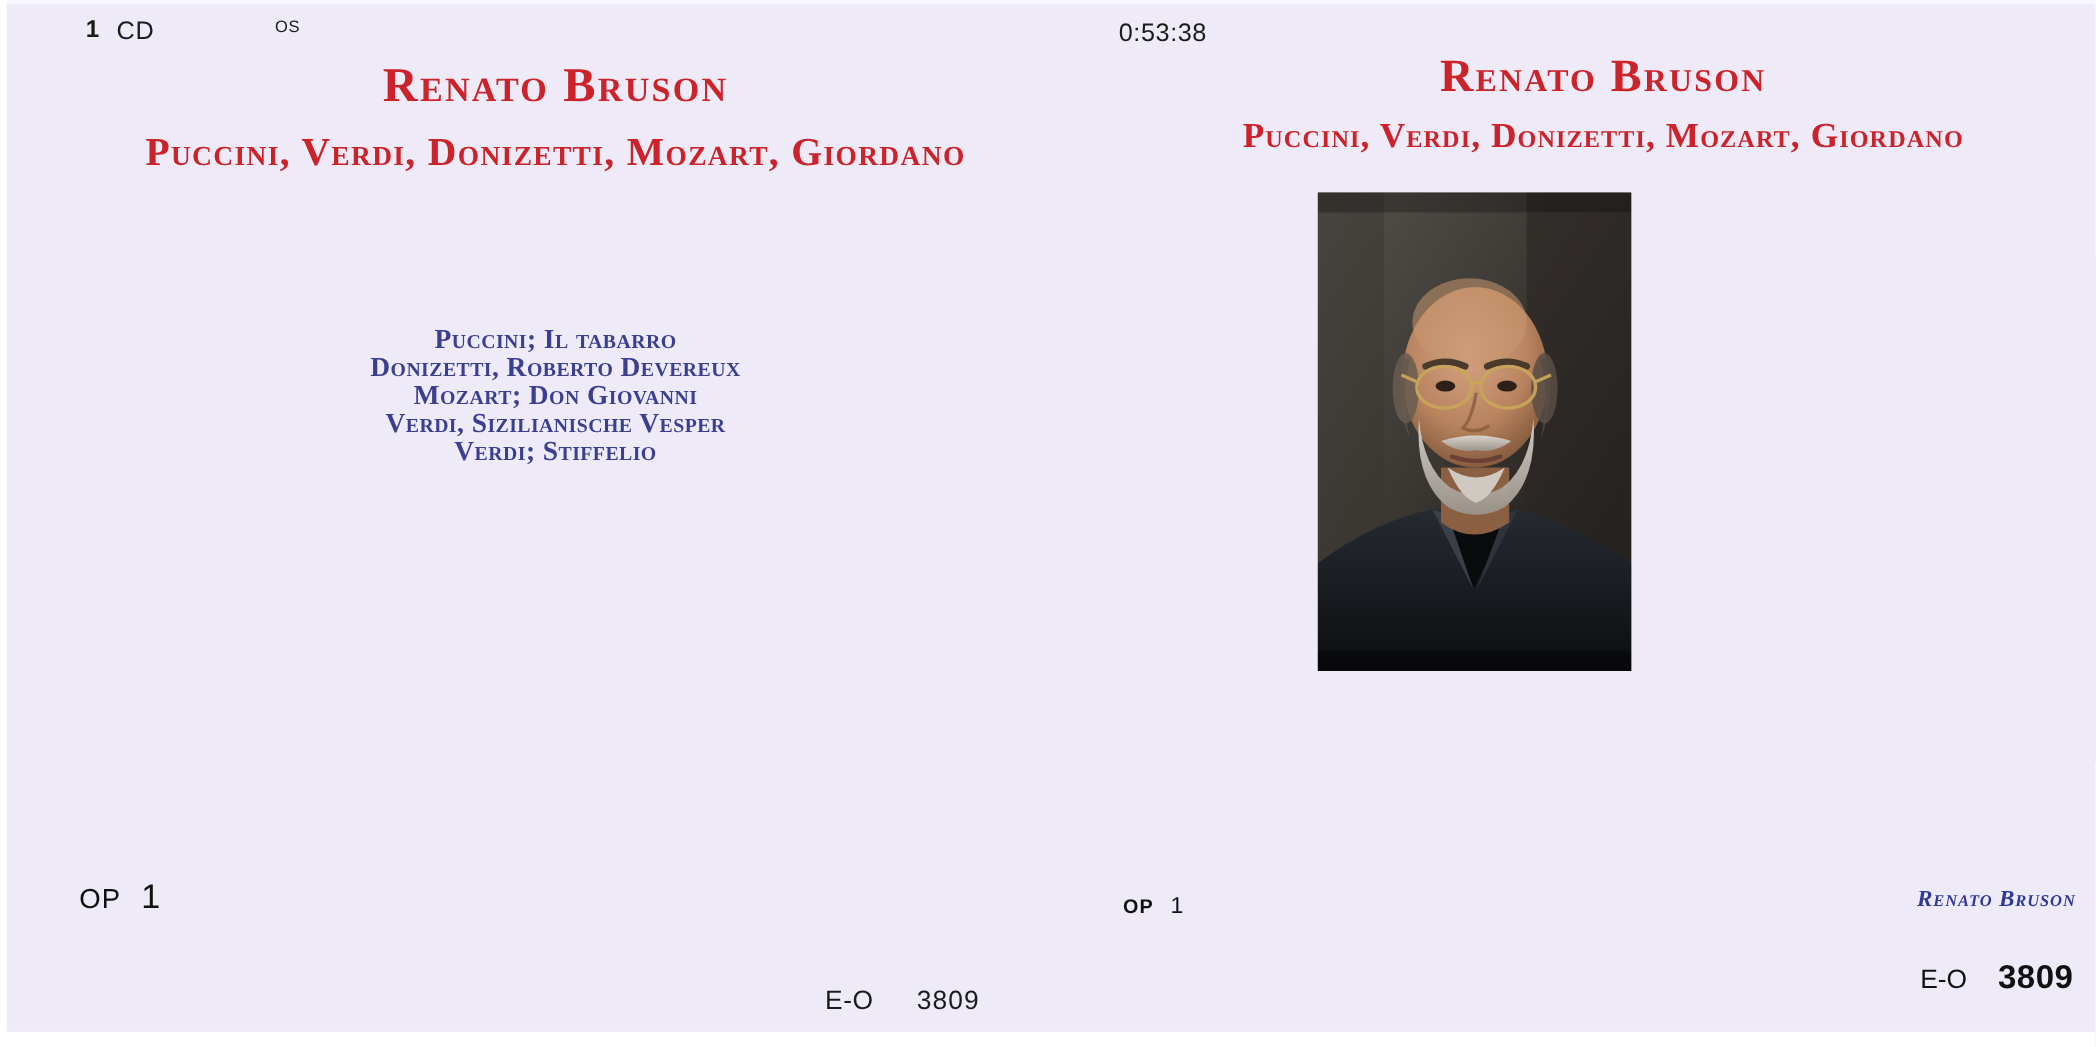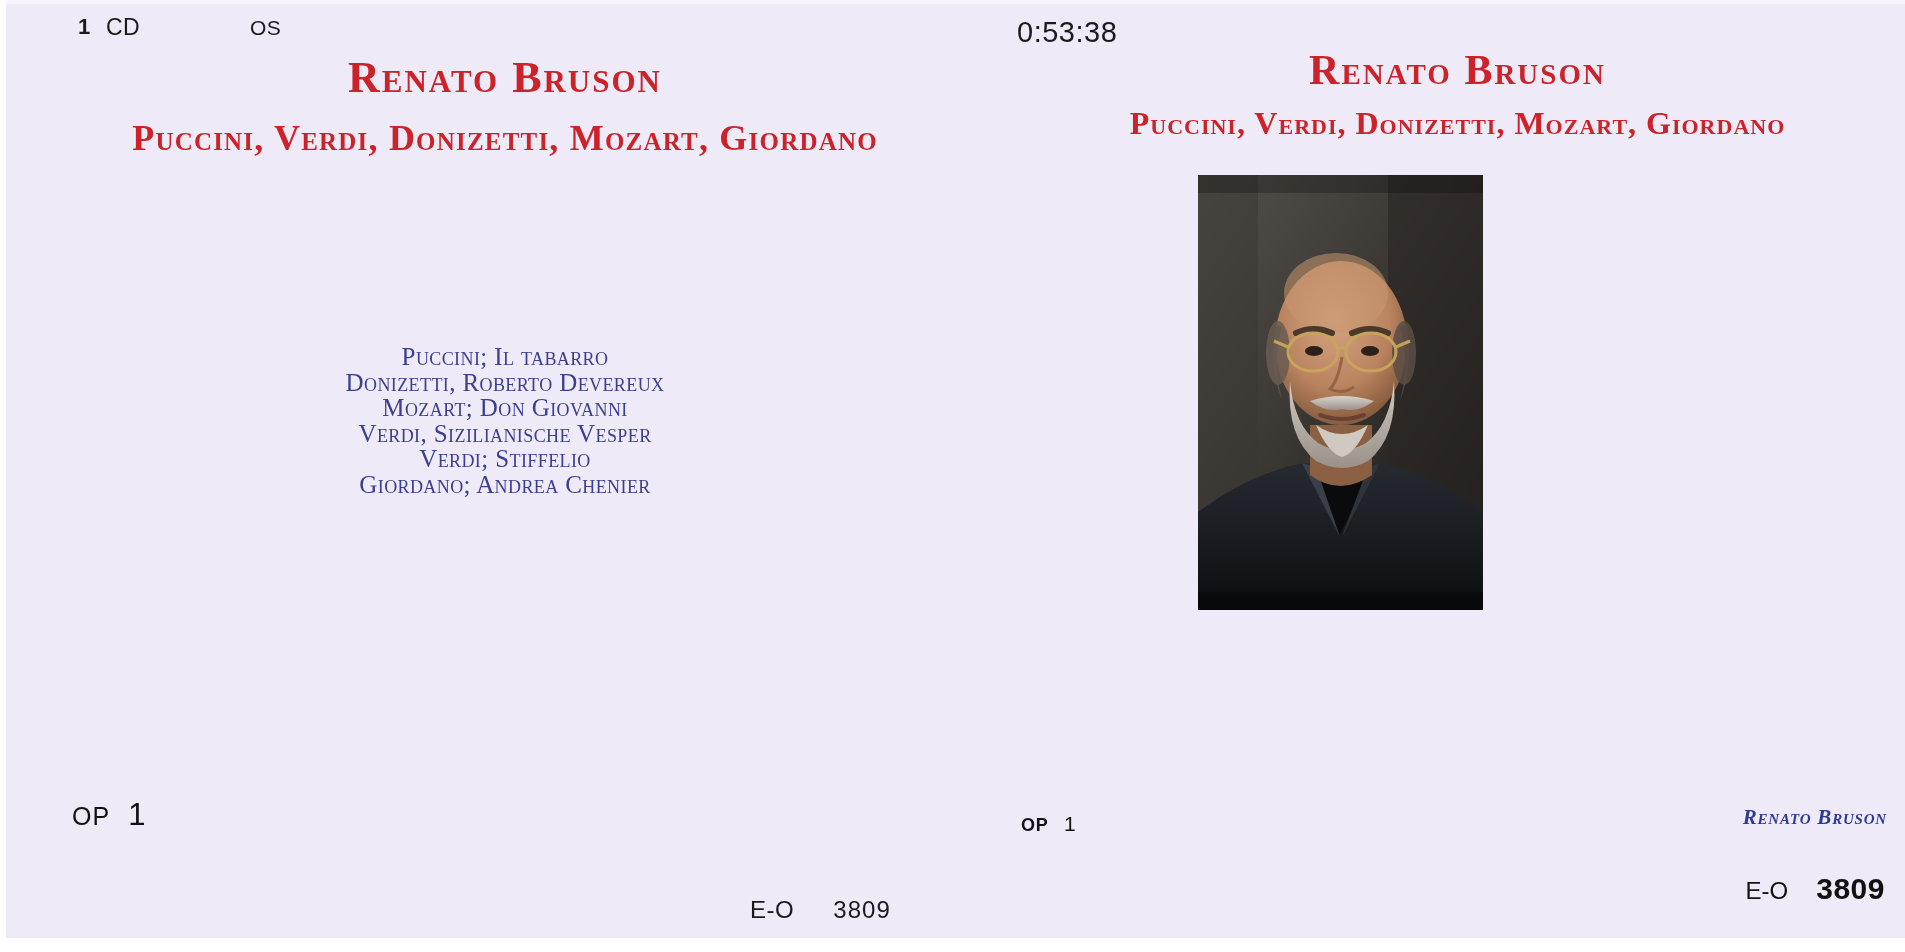--- a/index.html
+++ b/index.html
@@ -70,21 +70,21 @@
     left: 106px;
     top: 0;
     font-size: 23px;
     font-weight: normal;
     letter-spacing: 0.5px;
   }
   .meta-os {
     position: absolute;
     left: 250px;
     top: 2px;
-    font-size: 21px;
+    font-size: 15px;
     letter-spacing: 0.5px;
     text-align: right;
   }
 
   .title-main {
     position: absolute;
     top: 52px;
     left: 0;
     width: 1010px;
     text-align: center;
@@ -111,26 +111,25 @@
   }
 
   .tracklist {
     position: absolute;
     top: 296px;
     left: 0;
     width: 1010px;
     text-align: center;
     color: #3b3f8f;
     font-family: "Liberation Serif", serif;
-    font-weight: normal;
+    font-weight: bold;
     font-size: 25px;
     line-height: 25.5px;
     font-variant: small-caps;
     letter-spacing: 0.4px;
-    margin-top: 48px;
   }
   .tracklist div {
     white-space: nowrap;
   }
 
   .op-left {
     position: absolute;
     left: 72px;
     top: 797px;
     color: #111111;
@@ -159,21 +158,21 @@
   }
   .catalog-left .cat-num {
     letter-spacing: 1px;
   }
 
   .timecode {
     position: absolute;
     left: 1017px;
     top: 16px;
     color: #1b1b1b;
-    font-size: 29px;
+    font-size: 23px;
     letter-spacing: 0.5px;
   }
 
   
   .panel-right {
     position: absolute;
     left: 1010px;
     top: 0;
     width: 895px;
     height: 938px;
@@ -279,21 +278,20 @@
 
     <div class="title-main">Renato Bruson</div>
     <div class="title-sub">Puccini, Verdi, Donizetti, Mozart, Giordano</div>
 
     <div class="tracklist">
       <div>Puccini; Il tabarro</div>
       <div>Donizetti, Roberto Devereux</div>
       <div>Mozart; Don Giovanni</div>
       <div>Verdi, Sizilianische Vesper</div>
       <div>Verdi; Stiffelio</div>
-      <div>Giordano; Andrea Chenier</div>
     </div>
 
     <div class="op-left">
       <span class="op-word">OP</span>
       <span class="op-num">1</span>
     </div>
 
     <div class="catalog-left">
       <span class="cat-prefix">E-O</span>
       <span class="cat-num">3809</span>

